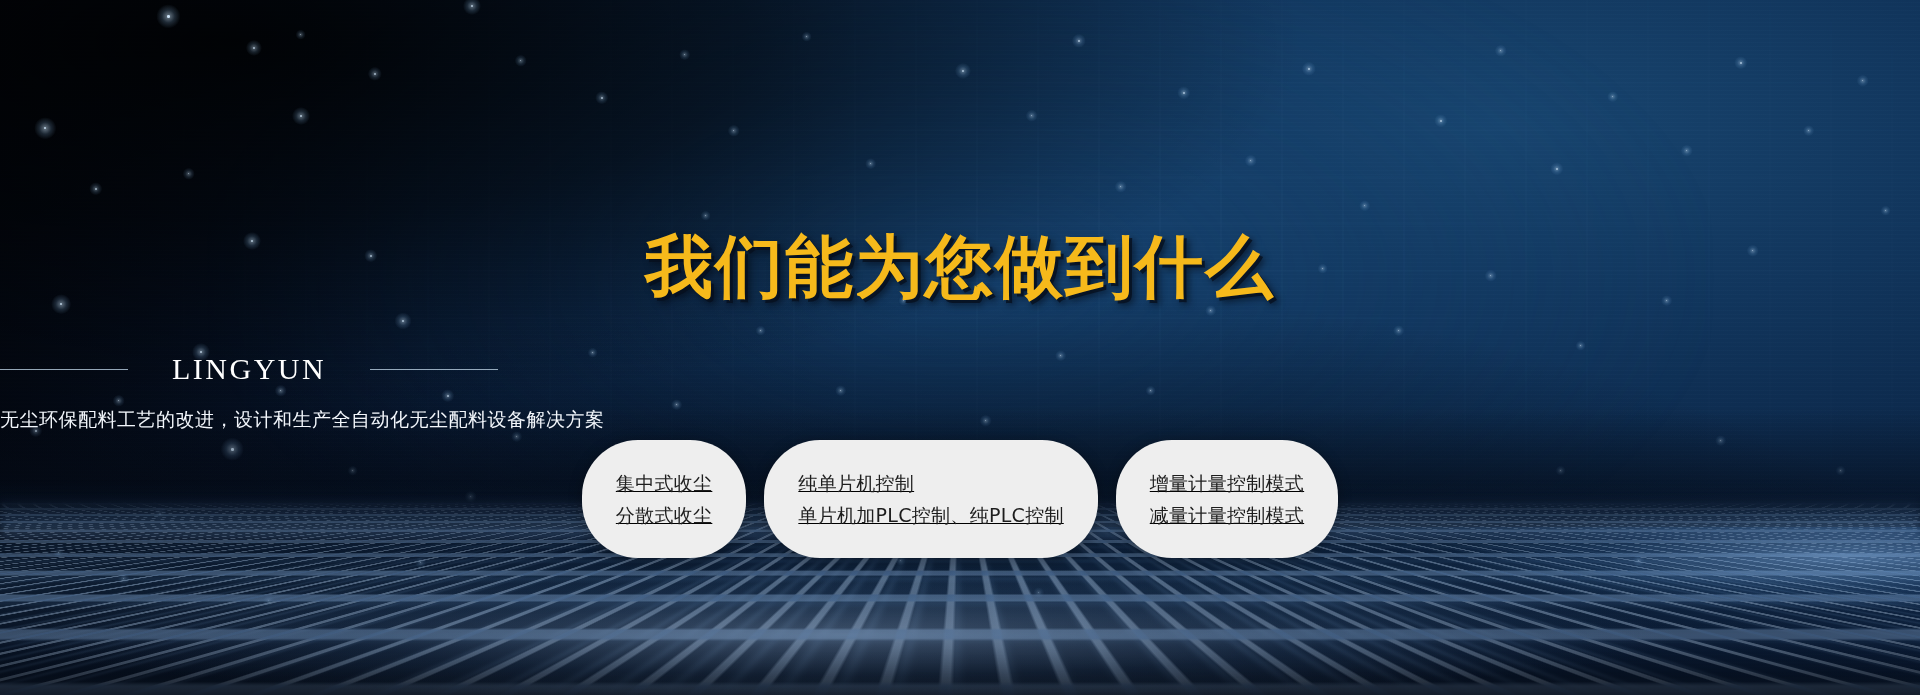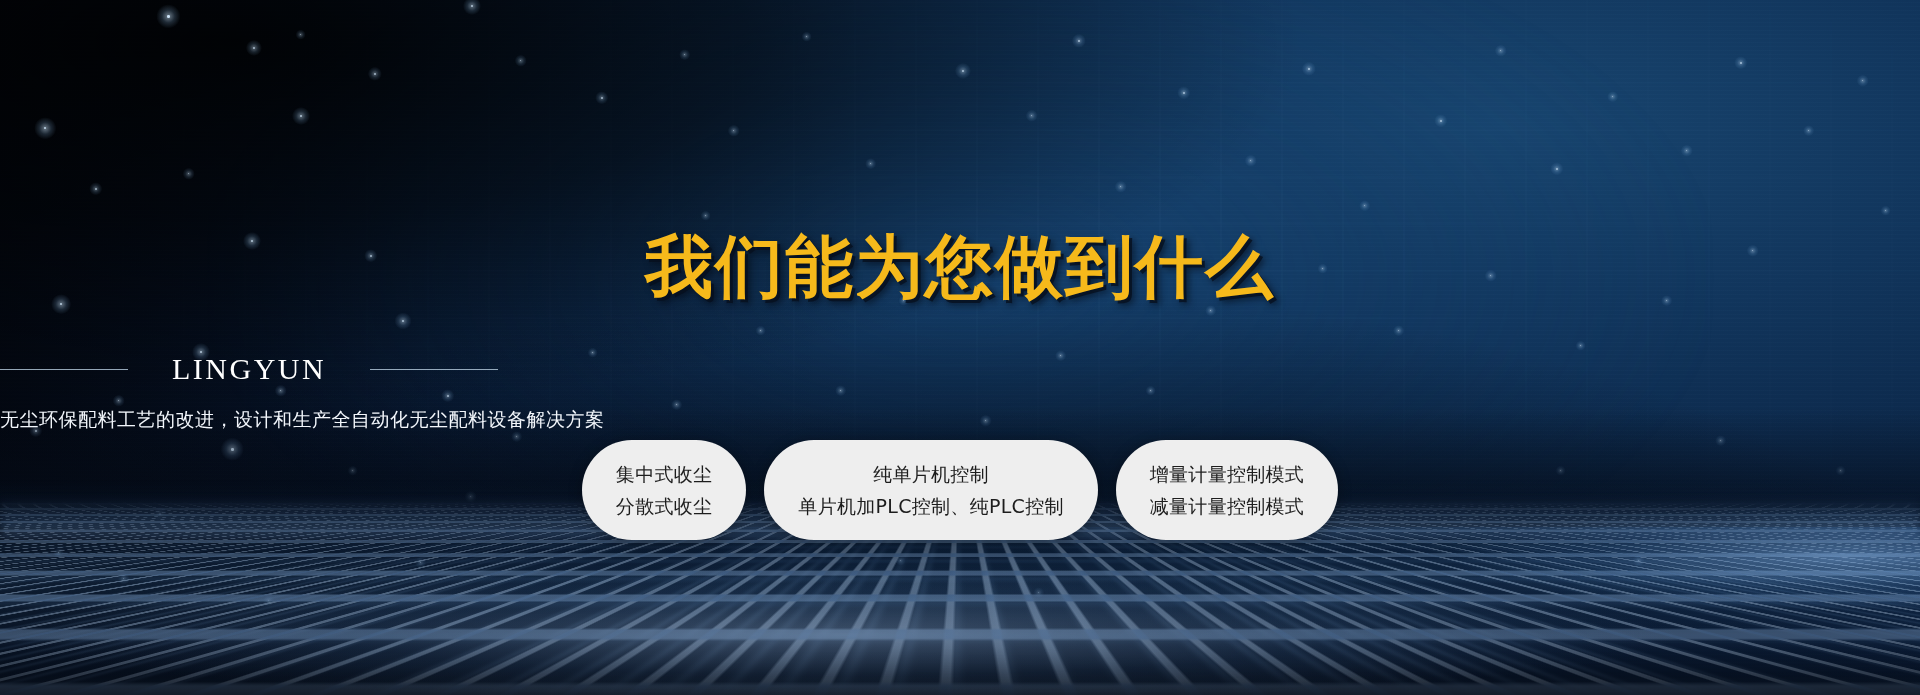--- a/index.html
+++ b/index.html
@@ -136,25 +136,26 @@
     color:#f2f6fb;white-space:nowrap;
   }
 
   .pill-row{
     position:absolute;left:0;right:0;top:440px;
     display:flex;align-items:center;justify-content:center;gap:18px;
   }
   .pill{
     background:#eeeeee;
     border-radius:56px;
-    height:100px;
-    display:flex;flex-direction:column;align-items:center;justify-content:center;
+    height:118px;
+    display:flex;flex-direction:column;align-items:flex-start;justify-content:center;
     gap:13px;
     padding:0 34px;
     box-shadow:0 2px 14px rgba(0,0,0,.30);
+    text-decoration:underline;
   }
   .pill-line{
     font-family:"DejaVu Sans","Liberation Sans",sans-serif;
     font-size:19px;color:#1d1d1d;line-height:1;white-space:nowrap;
     letter-spacing:.3px;
   }
 </style>
 </head>
 <body>
 

